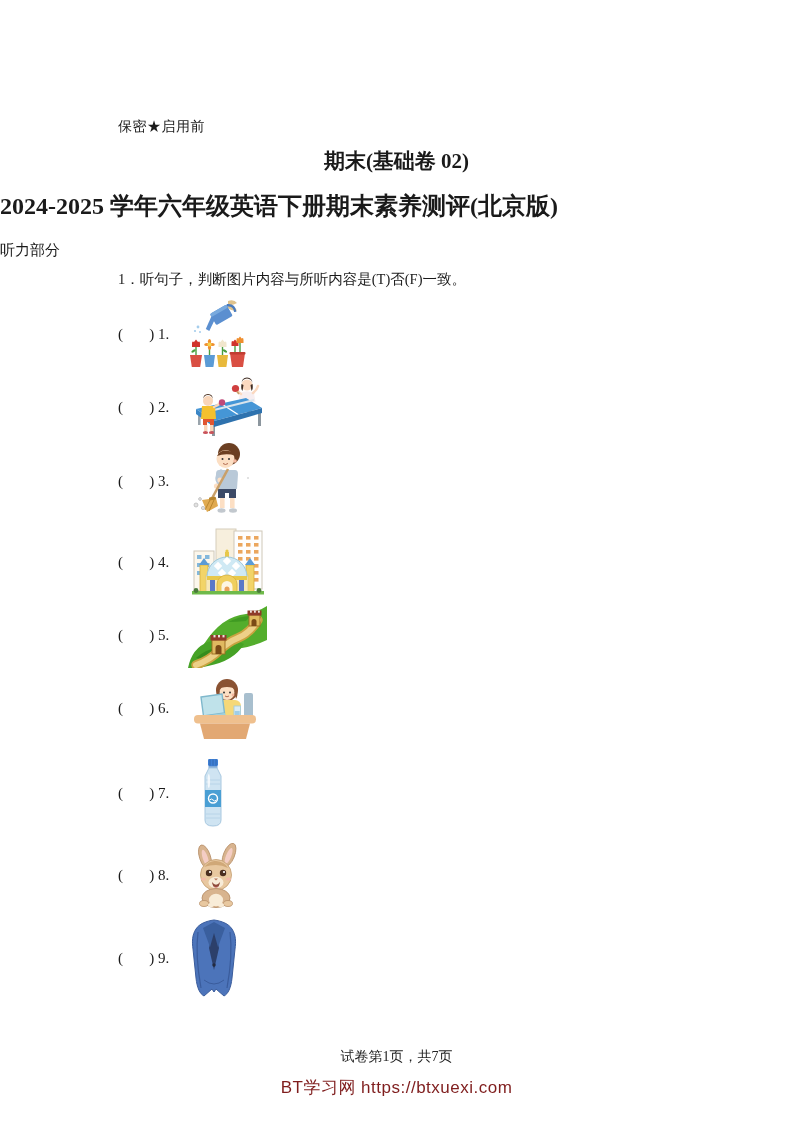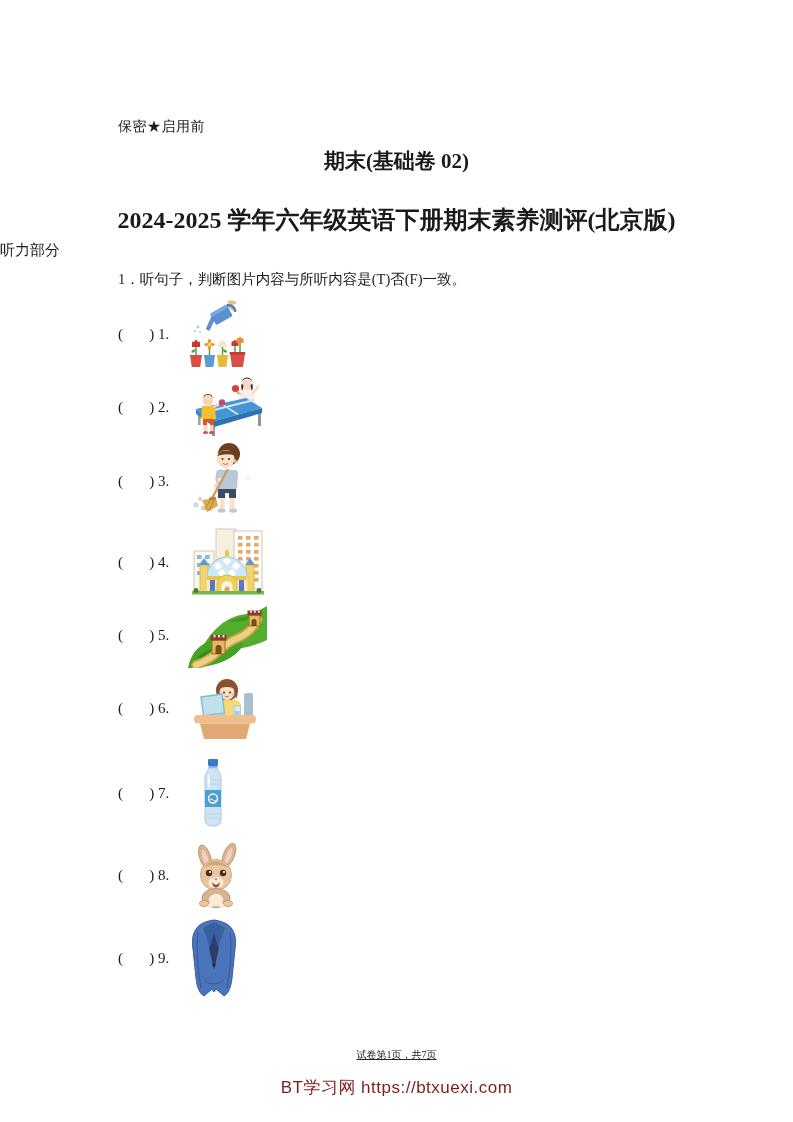--- a/index.html
+++ b/index.html
@@ -13,22 +13,22 @@
   }
   .classified{
     position:absolute;left:118px;top:118px;
     font-size:14px;letter-spacing:.5px;
   }
   .title{
     position:absolute;left:0;top:147px;width:100%;
     text-align:center;font-size:21px;font-weight:bold;
   }
   .subtitle{
-    position:absolute;left:0;top:204px;width:100%;
-    text-align:center;font-size:24px;font-weight:bold;font-family:Liberation Serif, serif;
+    position:absolute;left:0;top:190px;width:100%;
+    font-size:24px;font-weight:bold;font-family:Liberation Serif, serif;
   }
   .section-heading{
     position:absolute;left:0;top:241px;width:100%;
     font-size:15px;
   }
   .instruction{
     position:absolute;left:118px;top:270px;
     font-size:14.5px;
   }
   .q-item{
@@ -44,23 +44,22 @@
   .watermark{
     position:absolute;left:0;top:1048px;width:100%;
     text-align:center;
     font-family:"Liberation Sans","DejaVu Sans",sans-serif;
     font-size:17px;letter-spacing:.5px;color:#7f1d1d;
     z-index:1;
     margin-top:28px;
   }
   .page-info{
     position:absolute;left:0;top:1048px;width:100%;
-    text-align:center;font-size:10px;color:#222;
+    text-align:center;font-size:14px;color:#222;
     z-index:2;
-    text-decoration:underline;
   }
 </style>
 </head>
 <body>
 
 <div class="page">
 
   <div class="classified">保密★启用前</div>
   <div class="title">期末(基础卷 02)</div>
   <div class="subtitle">2024-2025 学年六年级英语下册期末素养测评(北京版)</div>

